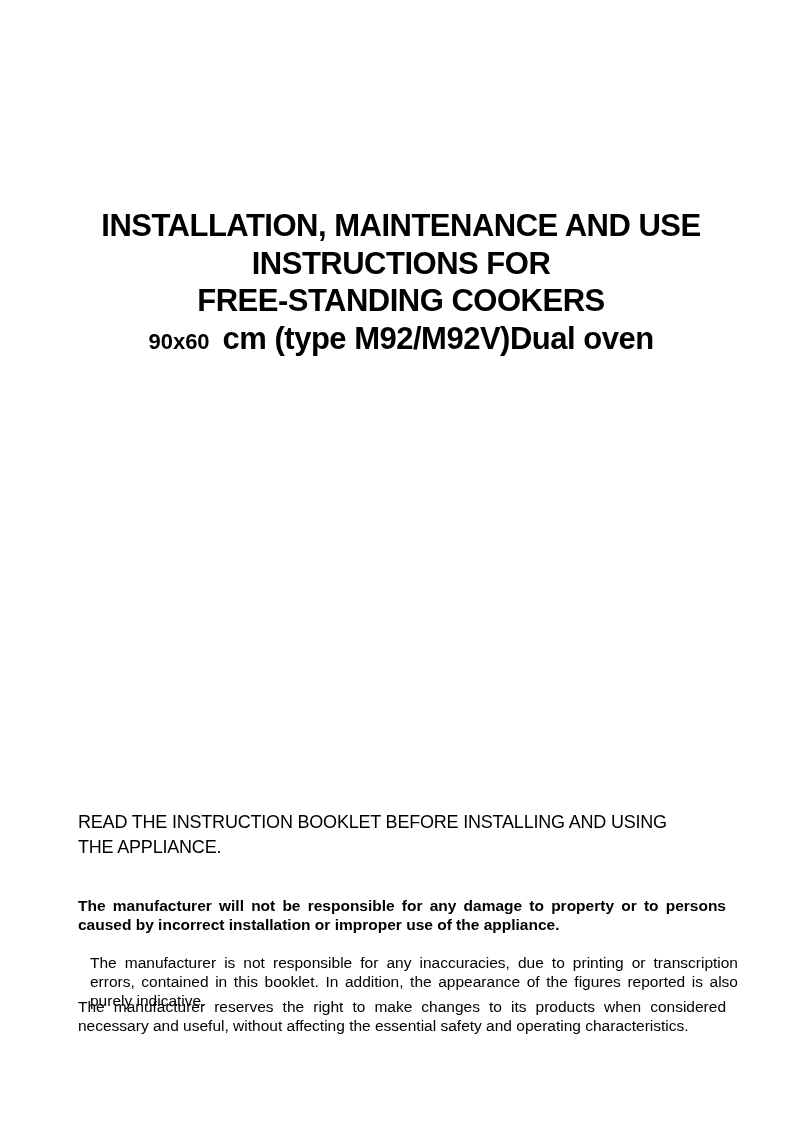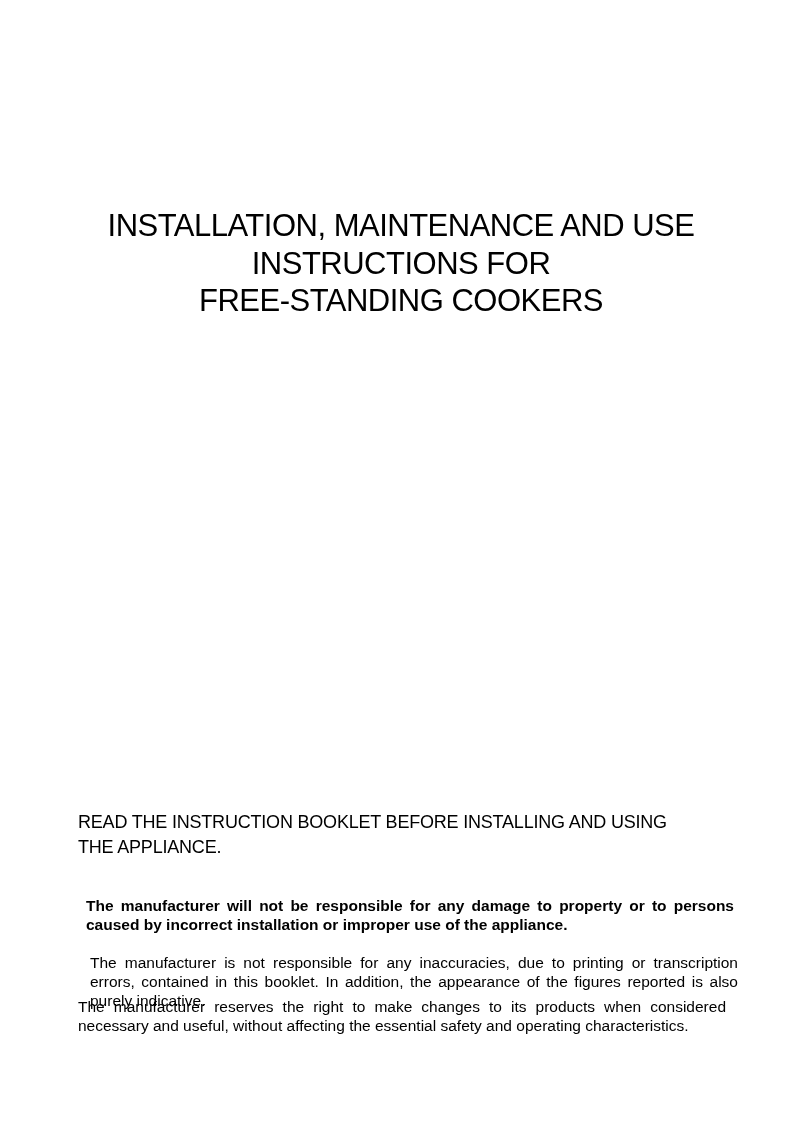--- a/index.html
+++ b/index.html
@@ -15,21 +15,21 @@
     color: #000000;
     font-family: "Liberation Sans", sans-serif;
     overflow: hidden;
   }
   .title-block {
     position: absolute;
     top: 207px;
     left: 0;
     right: 0;
     text-align: center;
-    font-weight: normal;
+    font-weight: bold;
     font-size: 31px;
     line-height: 37.5px;
     letter-spacing: -0.5px;
   }
   .title-line {
     white-space: nowrap;
   }
   .size-small {
     font-size: 22px;
     letter-spacing: 0;
@@ -48,35 +48,37 @@
   .para {
     position: absolute;
     left: 78px;
     width: 648px;
     font-size: 15.5px;
     line-height: 19.3px;
     text-align: justify;
   }
   .para.bold {
     font-weight: bold;
-    margin-left: 8px;
   }
   .para-1 { top: 880px; }
   .para-2 { top: 937px; margin-left: 12px; }
   .para-3 { top: 981px; }
 </style>
 </head>
 <body>
 
 <div class="page">
 
   <div class="title-block">
     <div class="title-line">INSTALLATION, MAINTENANCE AND USE</div>
     <div class="title-line">INSTRUCTIONS FOR</div>
     <div class="title-line">FREE-STANDING COOKERS</div>
+    <div class="title-line">
+      <span class="size-small">90x60</span><span>cm (type M92/M92V)Dual oven</span>
+    </div>
   </div>
 
   <div class="notice-heading">
     <div>READ THE INSTRUCTION BOOKLET BEFORE INSTALLING AND USING</div>
     <div>THE APPLIANCE.</div>
   </div>
 
   <p class="para bold para-1">The manufacturer will not be responsible for any damage to property or to persons caused by incorrect installation or improper use of the appliance.</p>
 
   <p class="para para-2">The manufacturer is not responsible for any inaccuracies, due to printing or transcription errors, contained in this booklet. In addition, the appearance of the figures reported is also purely indicative.</p>

